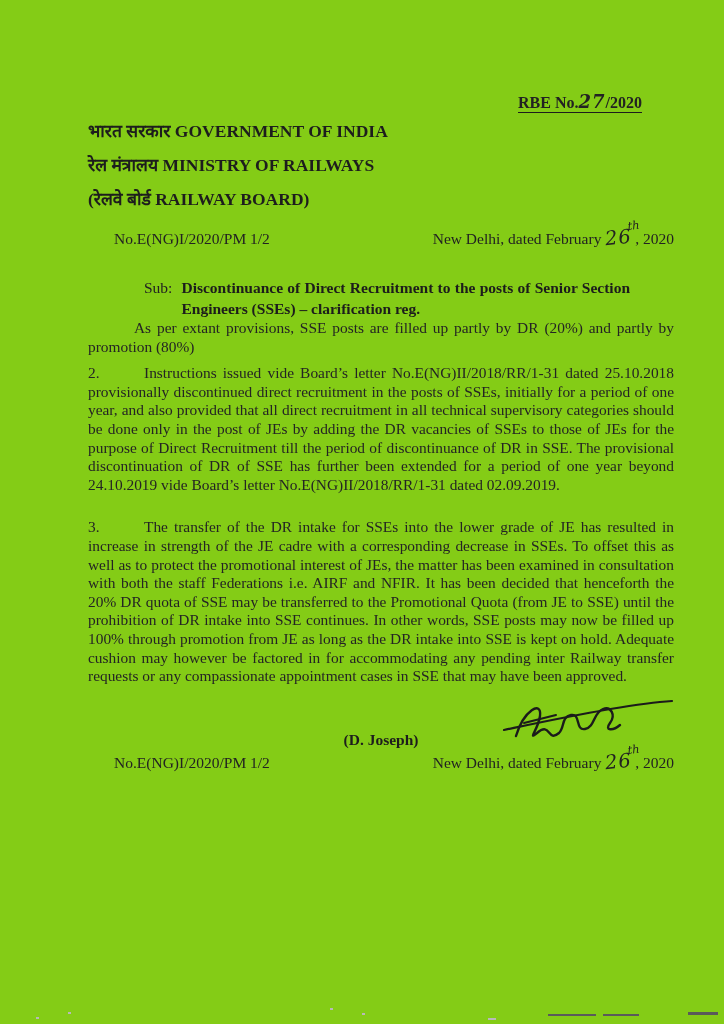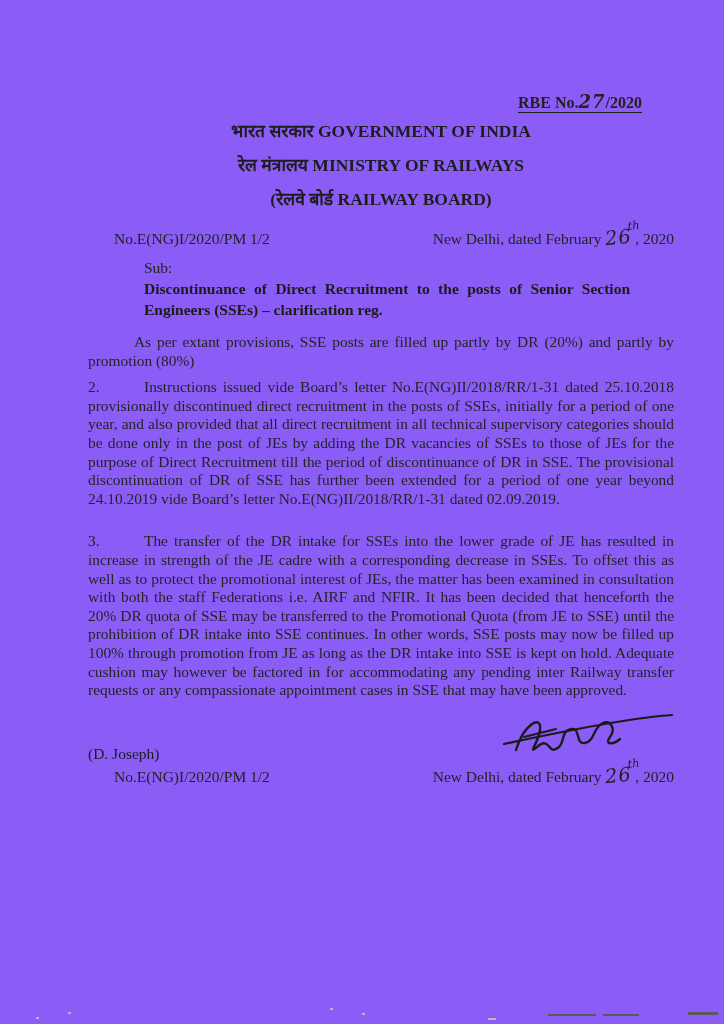--- a/index.html
+++ b/index.html
@@ -1,62 +1,62 @@
 <!DOCTYPE html>
 <html><head>
 <meta charset="utf-8">
 <style>
   * { box-sizing: border-box; }
   html, body { margin: 0; padding: 0; background: #ffffff; }
   .page {
     position: relative;
     width: 724px;
     height: 1024px;
-    background: #8b5cf6;
+    background: #84cc16;
     color: #222222;
     font-family: "Liberation Serif", "DejaVu Serif", serif;
     padding: 92px 50px 0 88px;
     overflow: hidden;
   }
 
   
   .rbe-line { text-align: right; font-size: 16px; font-weight: bold; line-height: 19px; margin-right: 32px; }
   .rbe-inner { border-bottom: 1.6px solid #1d1d1d; padding-bottom: 1px; white-space: nowrap; }
   .hw { font-style: italic; font-family: "DejaVu Serif", serif; }
   .rbe-hw { font-size: 18px; letter-spacing: 1px; }
 
   
-  .org { text-align: center; font-weight: bold; font-size: 17.5px; line-height: 34px; margin-top: 2px; color: #1d1d1d; }
+  .org { text-align: left; font-weight: bold; font-size: 17.5px; line-height: 34px; margin-top: 2px; color: #1d1d1d; }
   .org .hi { font-family: "Liberation Serif", "DejaVu Sans", serif; }
 
   
   .ref-row { display: flex; justify-content: space-between; align-items: flex-end; margin-top: 12px; font-size: 15.5px; line-height: 20px; }
   .ref-row .refno { margin-left: 26px; }
   .date-line { white-space: nowrap; }
   .date-day { position: relative; display: inline-block; font-size: 19.5px; font-style: italic; letter-spacing: 1px; margin: 0 3px 0 4px; transform: rotate(-6deg); }
   .date-day sup { position: absolute; top: -11px; right: -9px; font-size: 11.5px; font-style: italic; letter-spacing: 0; }
 
   
   .addr { margin-top: 20px; margin-left: 26px; font-size: 15.5px; line-height: 20px; font-weight: bold; color: #1f1f1f; }
   .addr .mailing { font-weight: normal; }
 
   
-  .subject { display: flex; margin-top: 8px; margin-left: 56px; width: 486px; font-size: 15.5px; line-height: 21px; flex-direction: column; }
+  .subject { display: flex; margin-top: 28px; margin-left: 56px; width: 486px; font-size: 15.5px; line-height: 21px; }
   .subject .sublabel { flex: 0 0 auto; margin-right: 9px; }
   .subject .subtext { font-weight: bold; text-align: justify; color: #1c1c1c; }
 
   
   .para { font-size: 15.4px; line-height: 18.6px; text-align: justify; margin: 0; color: #242424; }
   .para .pnum { display: inline-block; width: 56px; }
-  .p1 { margin-top: 13px; text-indent: 46px; }
+  .p1 { text-indent: 46px; }
   .p2 { margin-top: 8px; }
   .p3 { margin-top: 24px; font-family: Liberation Serif, serif; }
 
   
-  .sig-block { margin-top: 6px; text-align: left; font-weight: normal; font-size: 15.5px; line-height: 20px; color: #1d1d1d; }
+  .sig-block { margin-top: 6px; text-align: center; font-weight: bold; font-size: 15.5px; line-height: 20px; color: #1d1d1d; }
   .sig-svg { display: block; margin: 0 -4px -18px auto; }
   .sig-org { margin-right: 14px; }
 
   
   .foot-row { margin-top: 2px; }
 
   
   .artifact { position: absolute; background: #5a5a5a; }
   .dash1 { left: 548px; top: 1014px; width: 48px; height: 2px; }
   .dash2 { left: 603px; top: 1014px; width: 36px; height: 2px; }

